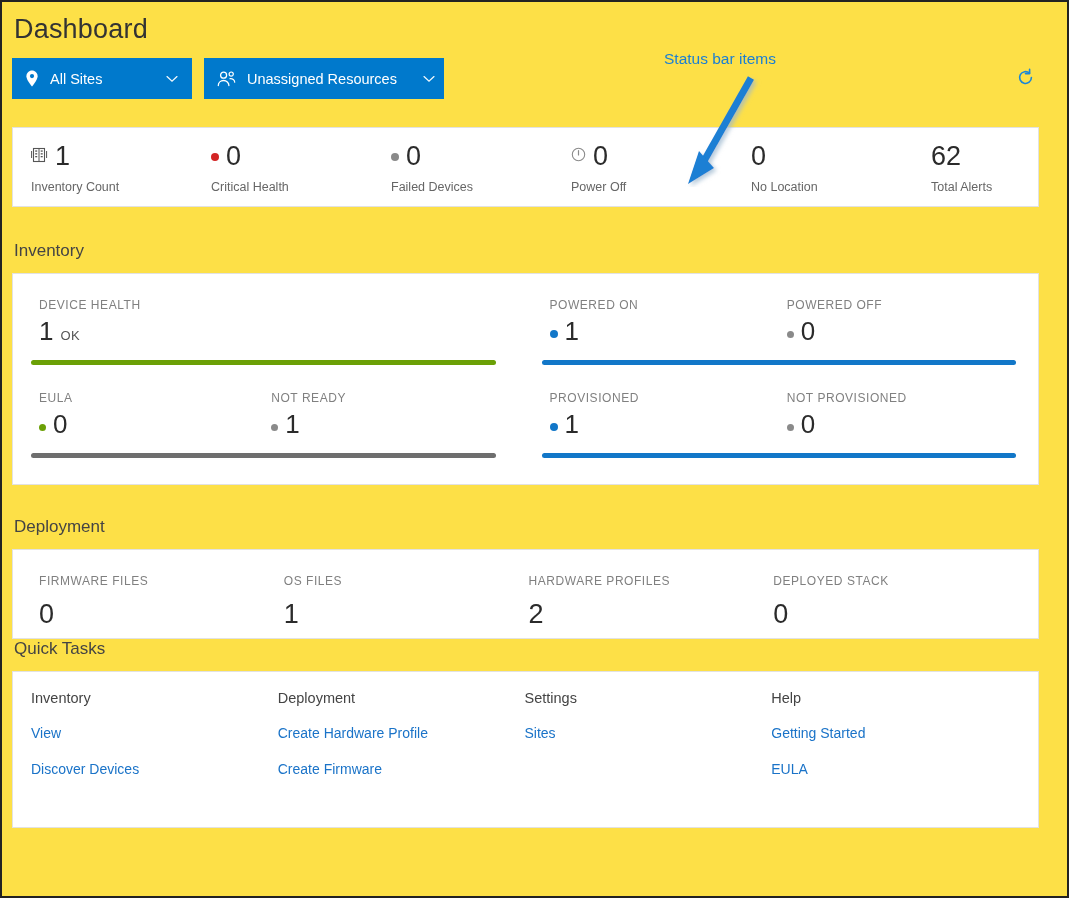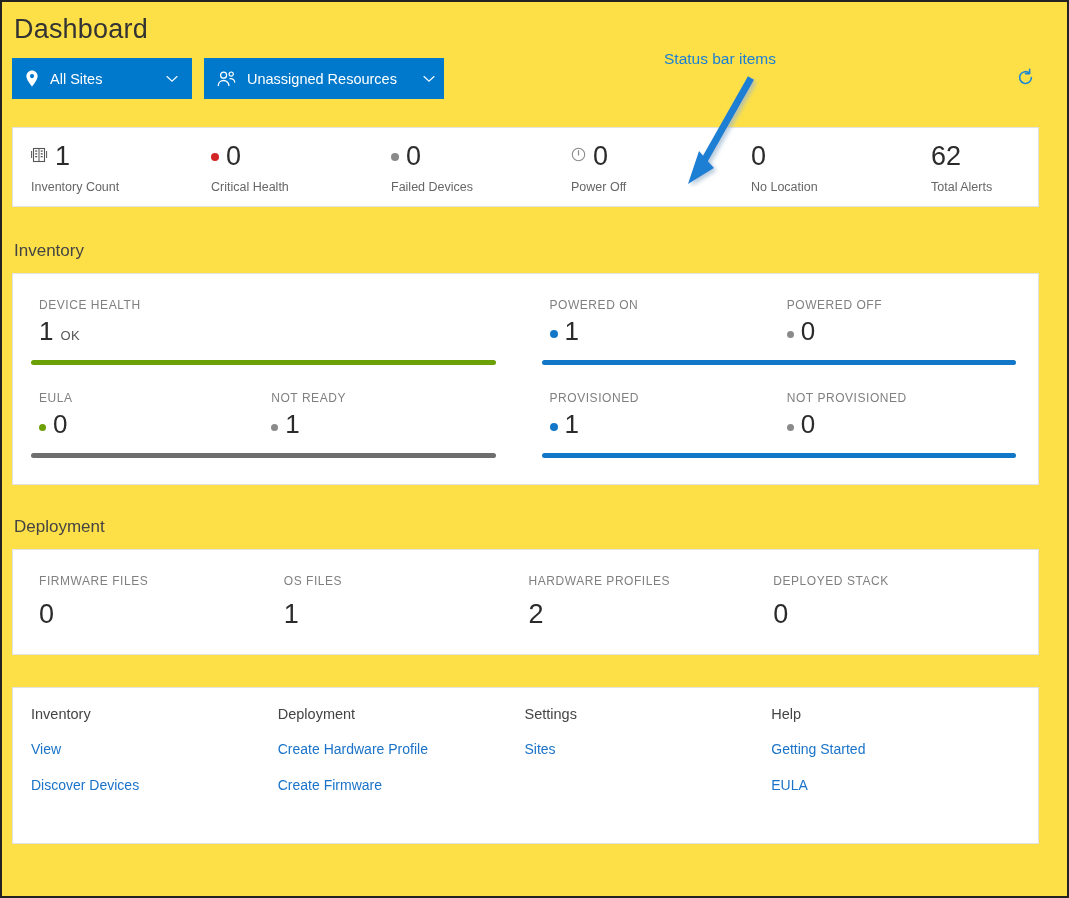--- a/index.html
+++ b/index.html
@@ -188,22 +188,21 @@
     margin-top: 10px;
     width: 100%;
   }
   .bar-green { background: #6ba006; }
   .bar-blue  { background: #1277c8; }
   .bar-grey  { background: #6e6e6e; }
 
   
   .deploy-card {
     display: flex;
-    padding: 24px 20px 26px 26px;
-    margin-bottom: 32px;
+    padding: 24px 20px 10px 26px;
   }
   .deploy-cell { width: 25%; }
   .deploy-label {
     font-size: 12px;
     color: #808080;
     letter-spacing: .55px;
     margin-bottom: 13px;
   }
   .deploy-num {
     font-size: 27px;
@@ -443,20 +442,21 @@
       <div class="deploy-cell">
         <div class="deploy-label">HARDWARE PROFILES</div>
         <div class="deploy-num">2</div>
       </div>
       <div class="deploy-cell">
         <div class="deploy-label">DEPLOYED STACK</div>
         <div class="deploy-num">0</div>
       </div>
     </div>
 
+    <div class="section-title">Quick Tasks</div>
     <div class="card quick-card">
 
       <div class="quick-col">
         <div class="quick-head">Inventory</div>
         <a class="quick-link">View</a>
         <a class="quick-link">Discover Devices</a>
       </div>
 
       <div class="quick-col">
         <div class="quick-head">Deployment</div>

